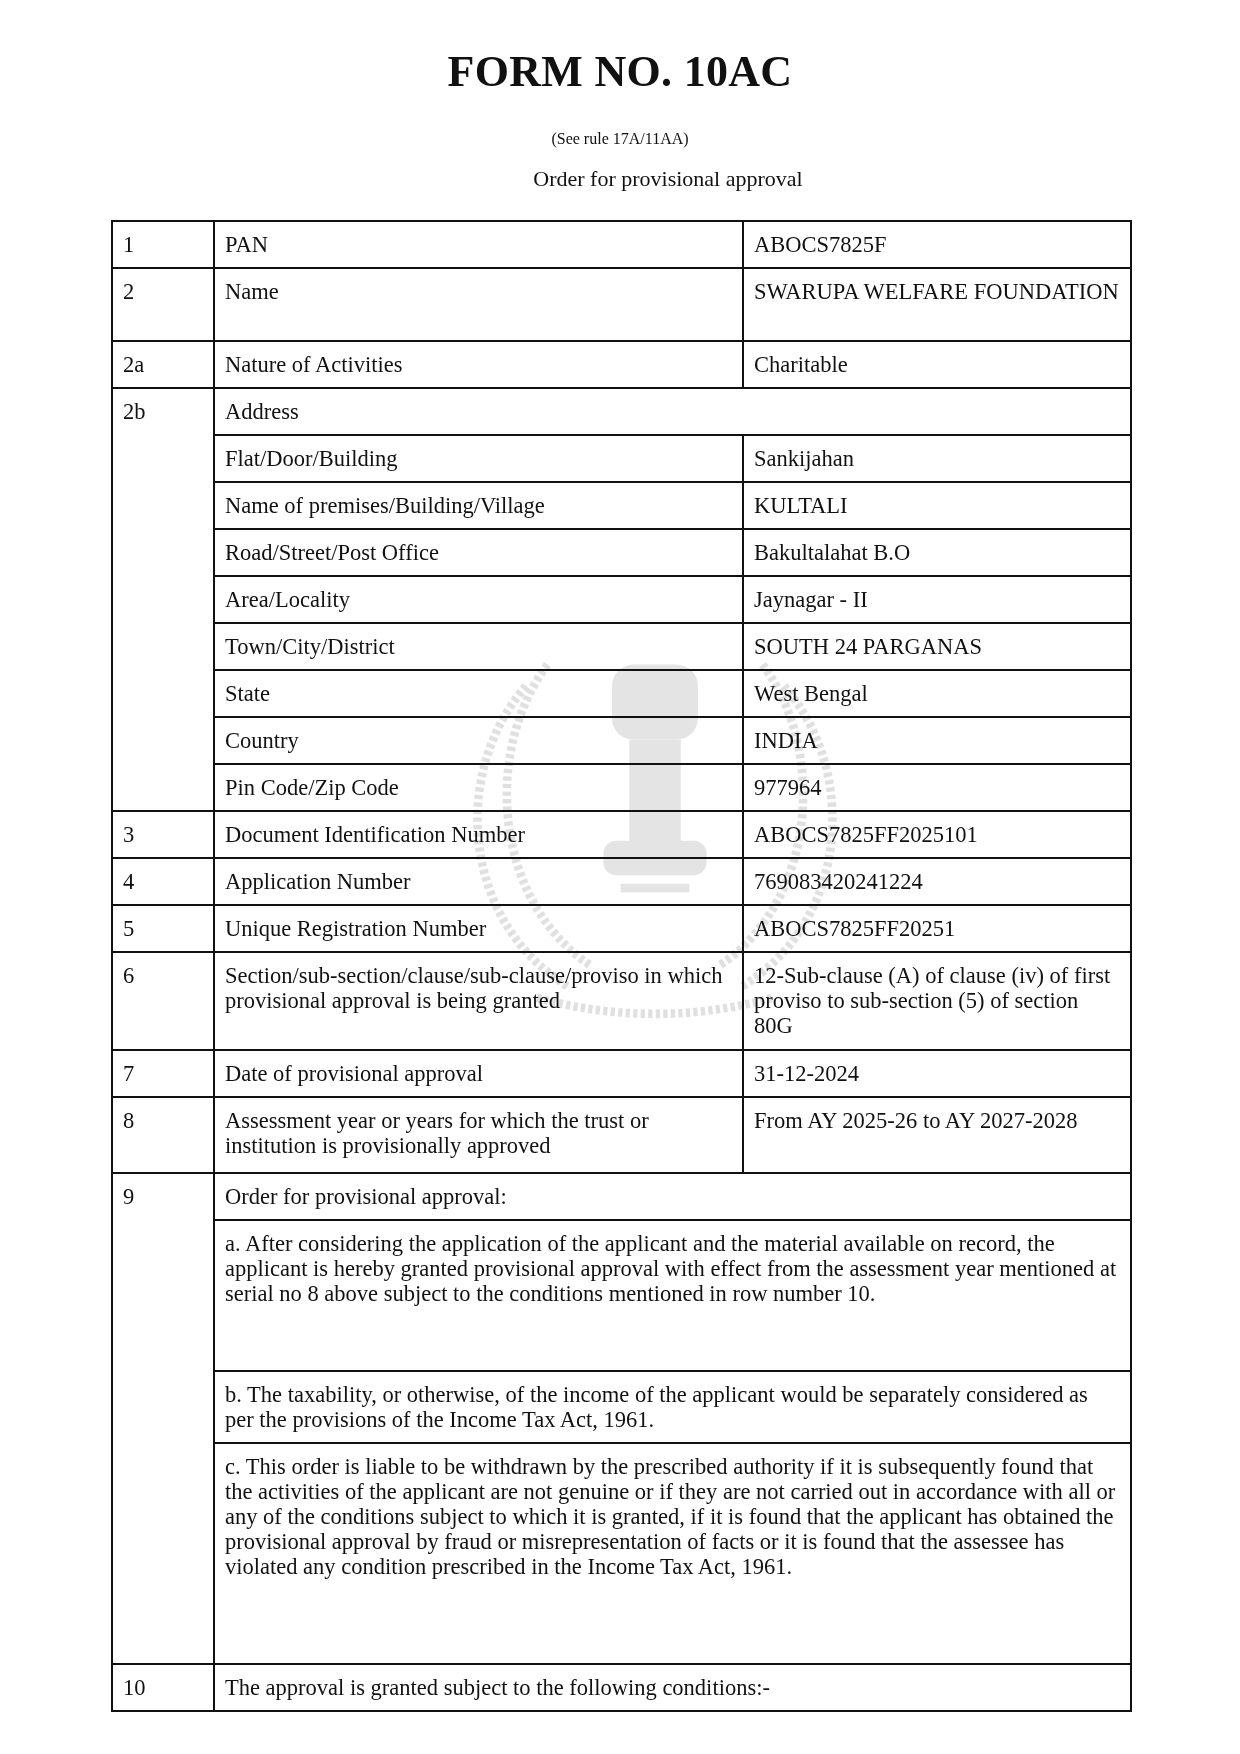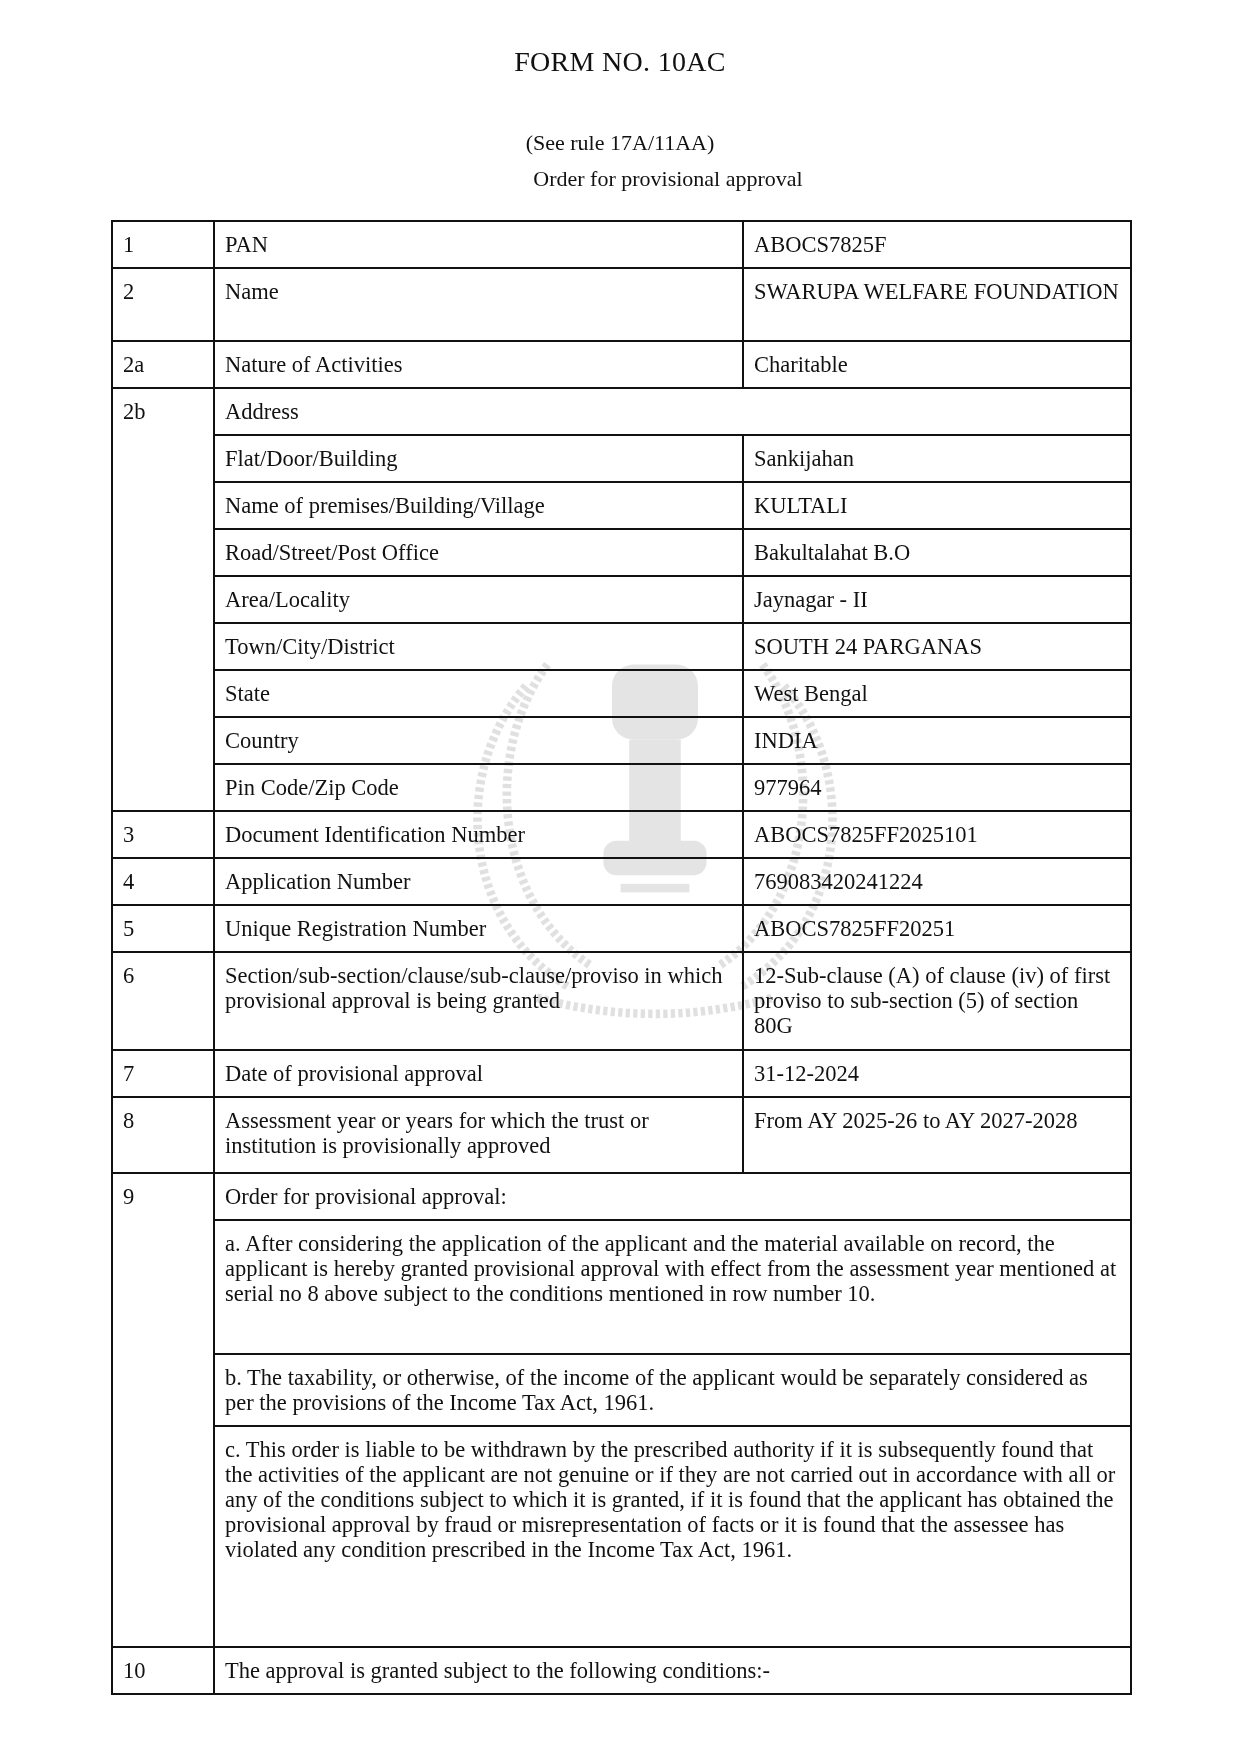--- a/index.html
+++ b/index.html
@@ -25,27 +25,27 @@
       pointer-events: none;
     }
     .header {
       position: absolute;
       left: 0;
       width: 1240px;
       text-align: center;
     }
     .title {
       top: 46px;
-      font-size: 28px;
-      font-weight: normal;
+      font-size: 44px;
+      font-weight: bold;
       letter-spacing: 0.3px;
     }
     .subtitle {
       top: 130px;
-      font-size: 22px;
+      font-size: 16px;
     }
     .subtitle2 {
       top: 166px;
       font-size: 22px;
       padding-left: 48px;
     }
     table.form {
       position: absolute;
       left: 111px;
       top: 220px;
@@ -173,21 +173,21 @@
     </tr>
     <tr style="height:76px">
       <td class="num">8</td>
       <td>Assessment year or years for which the trust or institution is provisionally approved</td>
       <td>From AY 2025-26 to AY 2027-2028</td>
     </tr>
     <tr style="height:44px">
       <td class="num" rowspan="4">9</td>
       <td colspan="2">Order for provisional approval:</td>
     </tr>
-    <tr style="height:134px">
+    <tr style="height:151px">
       <td colspan="2">a. After considering the application of the applicant and the material available on record, the applicant is hereby granted provisional approval with effect from the assessment year mentioned at serial no 8 above subject to the conditions mentioned in row number 10.</td>
     </tr>
     <tr style="height:54px">
       <td colspan="2">b. The taxability, or otherwise, of the income of the applicant would be separately considered as per the provisions of the Income Tax Act, 1961.</td>
     </tr>
     <tr style="height:221px">
       <td colspan="2">c. This order is liable to be withdrawn by the prescribed authority if it is subsequently found that the activities of the applicant are not genuine or if they are not carried out in accordance with all or any of the conditions subject to which it is granted, if it is found that the applicant has obtained the provisional approval by fraud or misrepresentation of facts or it is found that the assessee has violated any condition prescribed in the Income Tax Act, 1961.</td>
     </tr>
     <tr style="height:47px">
       <td class="num">10</td>

